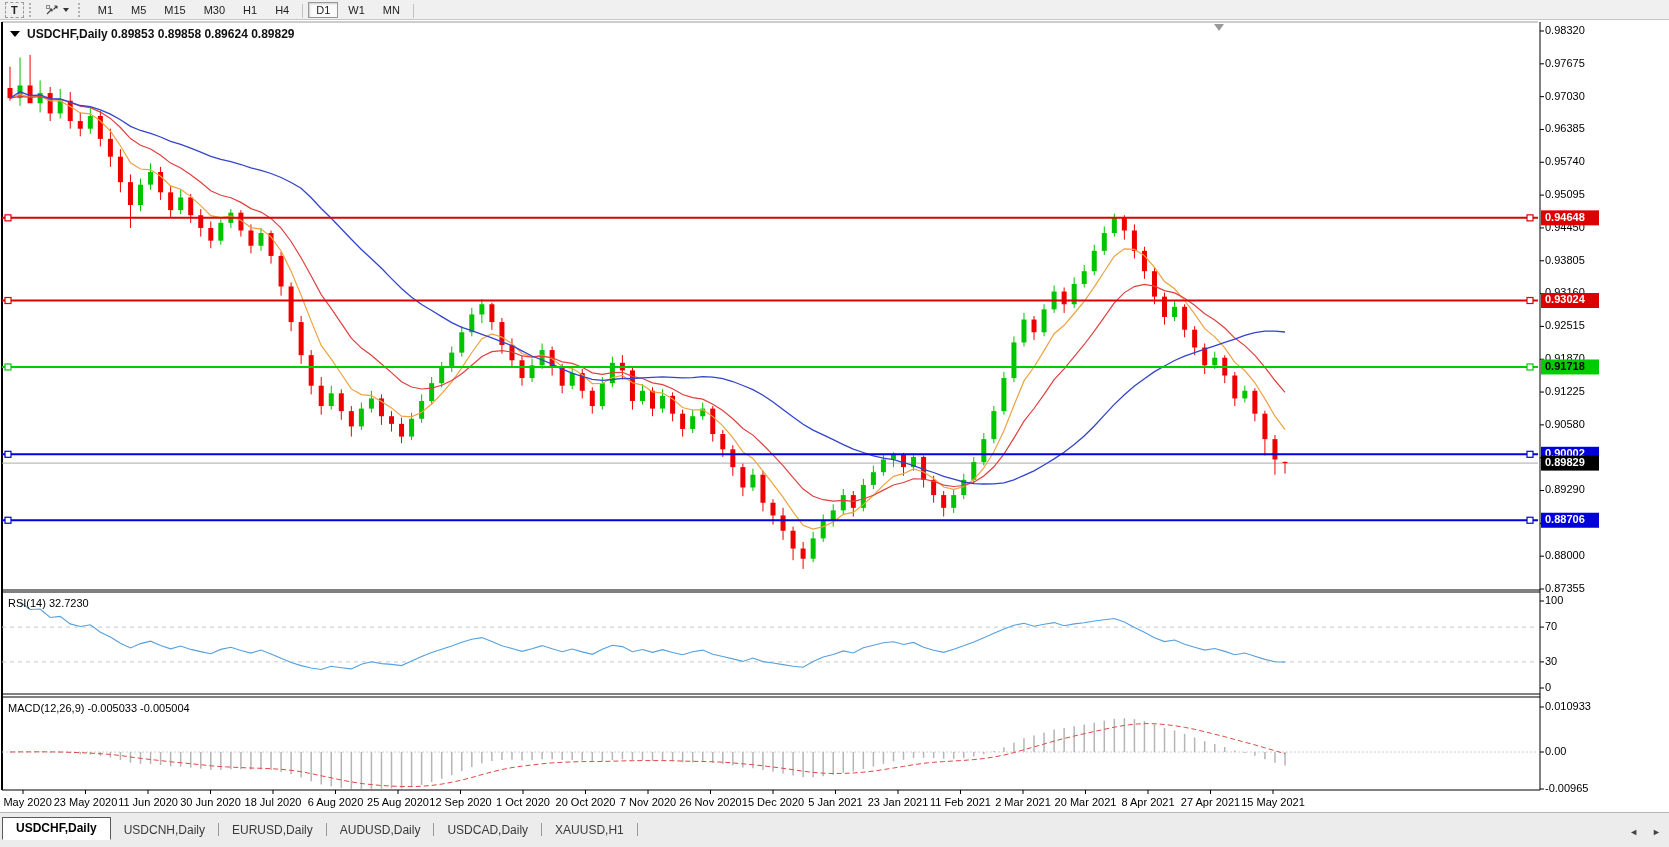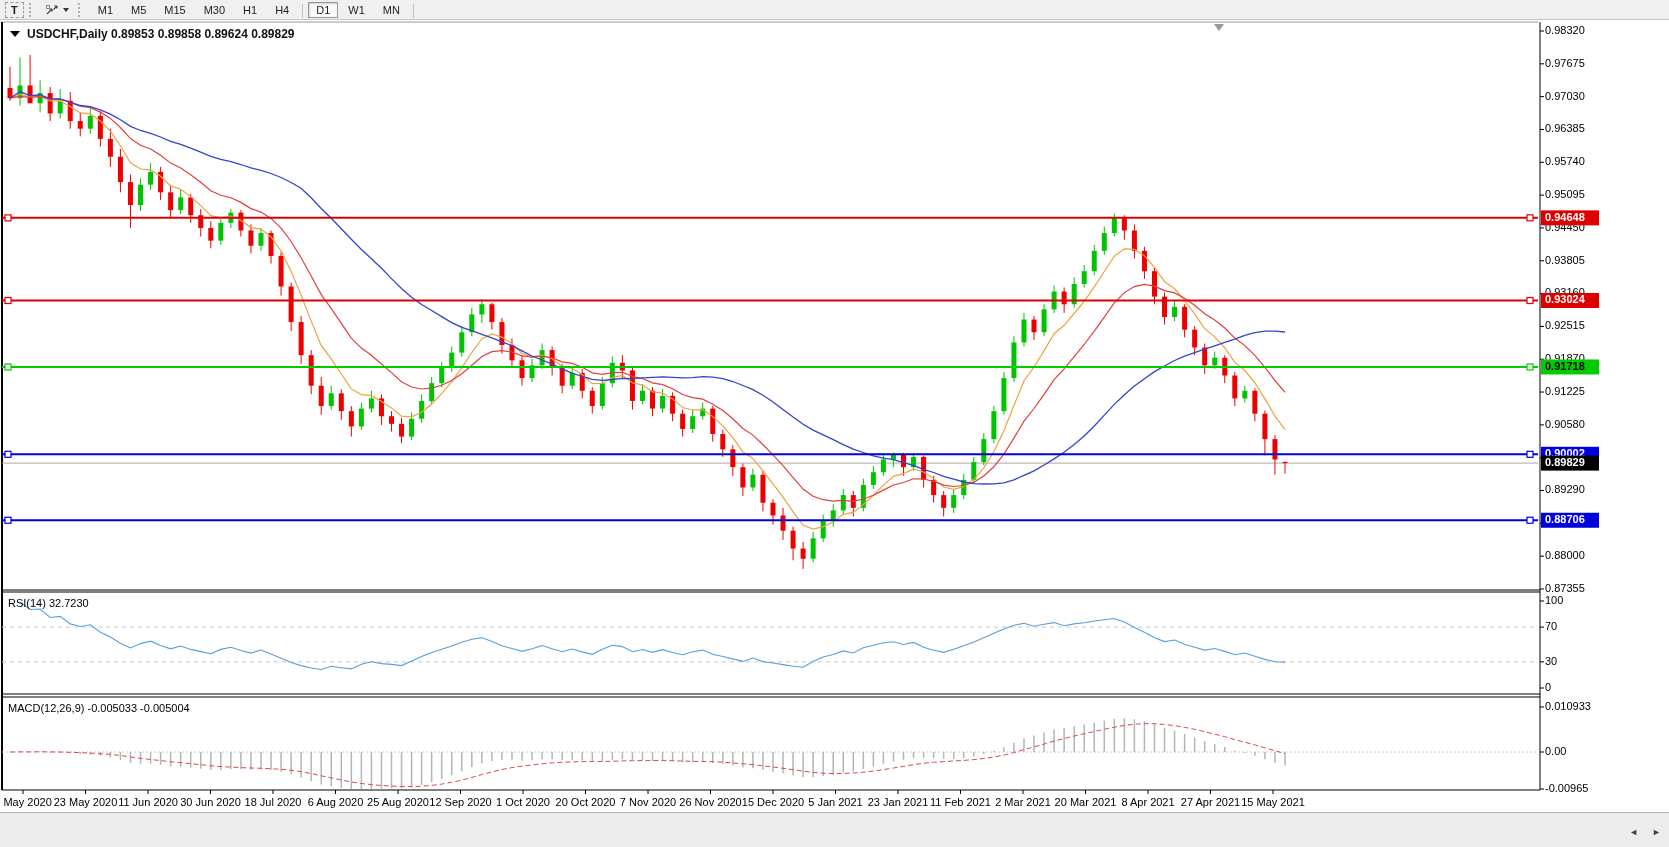--- a/index.html
+++ b/index.html
@@ -585,19 +585,32 @@
       <text x="1085.5" y="806" font-size="11" font-family="&quot;Liberation Sans&quot;, sans-serif" fill="#000" text-anchor="middle">20 Mar 2021</text>
       <line x1="1148" y1="790" x2="1148" y2="794" stroke="#000" stroke-width="1"></line>
       <text x="1148" y="806" font-size="11" font-family="&quot;Liberation Sans&quot;, sans-serif" fill="#000" text-anchor="middle">8 Apr 2021</text>
       <line x1="1210.5" y1="790" x2="1210.5" y2="794" stroke="#000" stroke-width="1"></line>
       <text x="1210.5" y="806" font-size="11" font-family="&quot;Liberation Sans&quot;, sans-serif" fill="#000" text-anchor="middle">27 Apr 2021</text>
       <line x1="1273" y1="790" x2="1273" y2="794" stroke="#000" stroke-width="1"></line>
       <text x="1273" y="806" font-size="11" font-family="&quot;Liberation Sans&quot;, sans-serif" fill="#000" text-anchor="middle">15 May 2021</text>
     </svg>
 
   <div id="tabbar">
+    <div id="tabs">
+        <div class="tab active">USDCHF,Daily</div>
+        <div class="tab">USDCNH,Daily</div>
+        <div class="tabsep"></div>
+        <div class="tab">EURUSD,Daily</div>
+        <div class="tabsep"></div>
+        <div class="tab">AUDUSD,Daily</div>
+        <div class="tabsep"></div>
+        <div class="tab">USDCAD,Daily</div>
+        <div class="tabsep"></div>
+        <div class="tab">XAUUSD,H1</div>
+        <div class="tabsep"></div>
+      </div>
     <div id="tab-scroll">
       <span>◄</span>
       <span>►</span>
     </div>
   </div>
 
 </div>
 
 </body></html>

